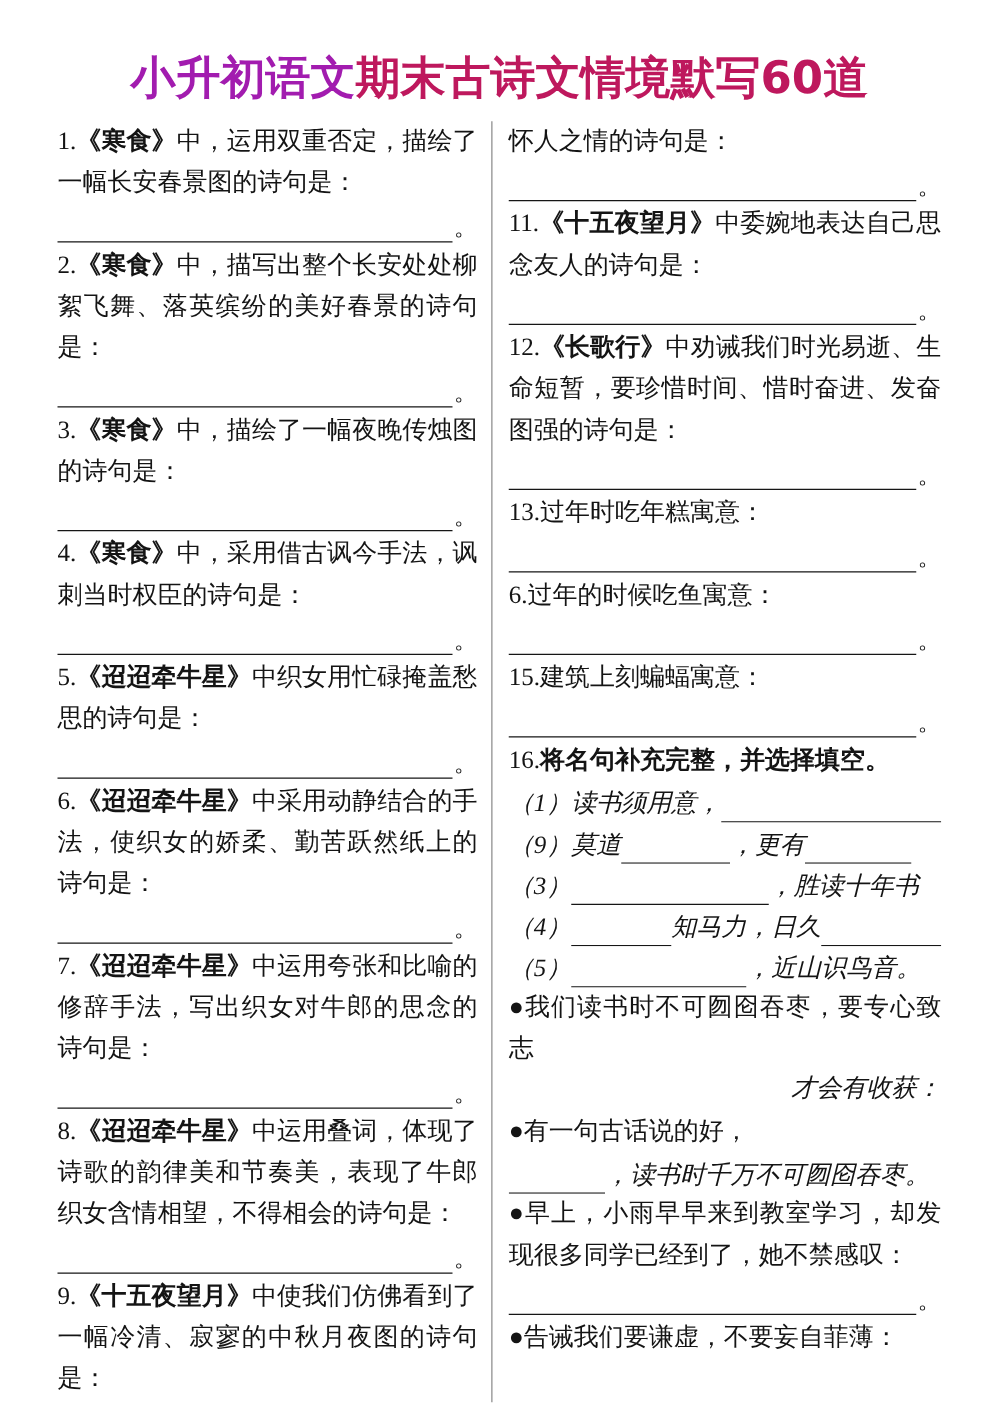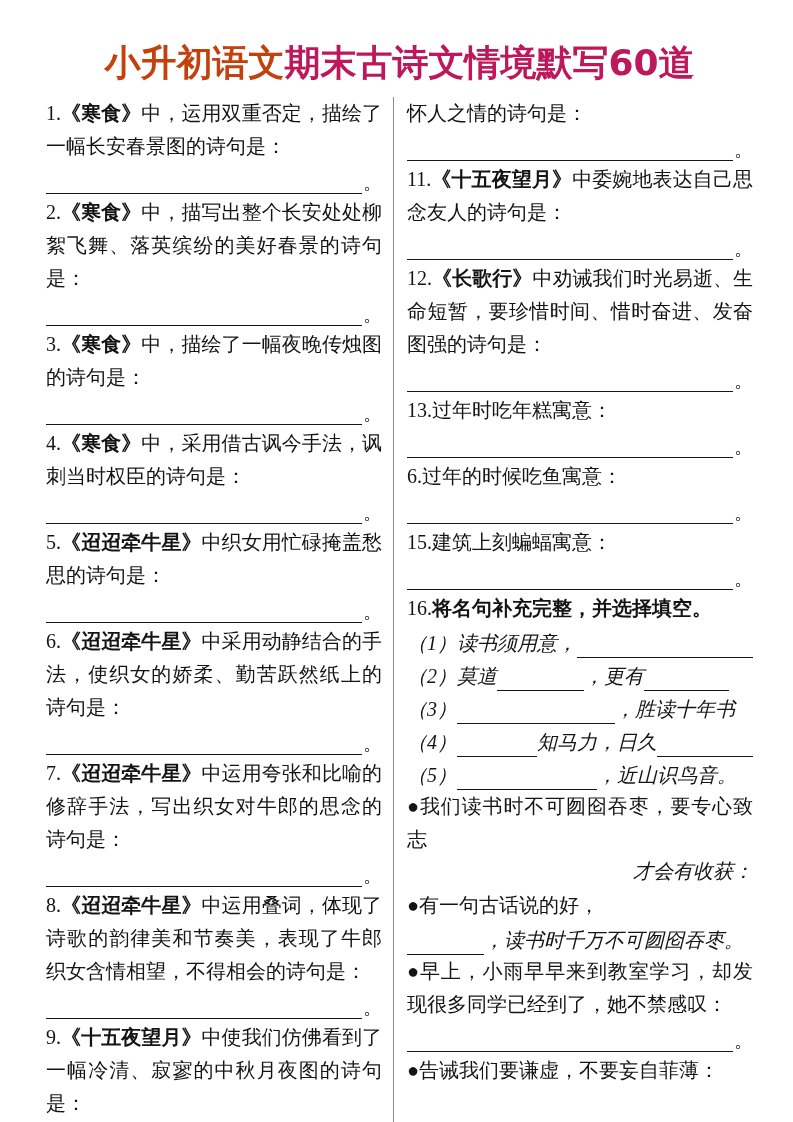--- a/index.html
+++ b/index.html
@@ -84,21 +84,21 @@
     height: 26px;
     border-bottom: 1.5px solid #161616;
     flex: none;
   }
   .fillline .ublank.fill { flex: 1; }
 </style>
 </head>
 <body>
 
 <div class="page">
-  <h1 class="title"><span style="color: #c2410c;">小升初语文</span><span class="red" style="color: #be185d;">期末古诗文情境默写60道</span></h1>
+  <h1 class="title"><span style="color: #a21caf;">小升初语文</span><span class="red" style="color: #be185d;">期末古诗文情境默写60道</span></h1>
   <div class="columns">
     <div class="col-left" id="col-left">
         <p class="para"><span>1.</span><span class="bold">《寒食》</span><span>中，运用双重否定，描绘了一幅长安春景图的诗句是：</span></p>
         <div class="blankline">
           <span class="rule"></span>
           <span class="suffix">。</span>
         </div>
         <p class="para"><span>2.</span><span class="bold">《寒食》</span><span>中，描写出整个长安处处柳絮飞舞、落英缤纷的美好春景的诗句是：</span></p>
         <div class="blankline">
           <span class="rule"></span>
@@ -168,21 +168,21 @@
         <div class="blankline">
           <span class="rule"></span>
           <span class="suffix">。</span>
         </div>
         <p class="para"><span>16.</span><span class="bold">将名句补充完整，并选择填空。</span></p>
         <div class="fillline">
           <span class="txt">（1）读书须用意，</span>
           <span class="ublank fill"></span>
         </div>
         <div class="fillline">
-          <span class="txt">（2）莫道</span>
+          <span class="txt">（9）莫道</span>
           <span class="ublank" style="width: 87px;"></span>
           <span class="txt">，更有</span>
           <span class="ublank" style="width: 85px;"></span>
         </div>
         <div class="fillline">
           <span class="txt">（3）</span>
           <span class="ublank" style="width: 158px;"></span>
           <span class="txt">，胜读十年书</span>
         </div>
         <div class="fillline">

